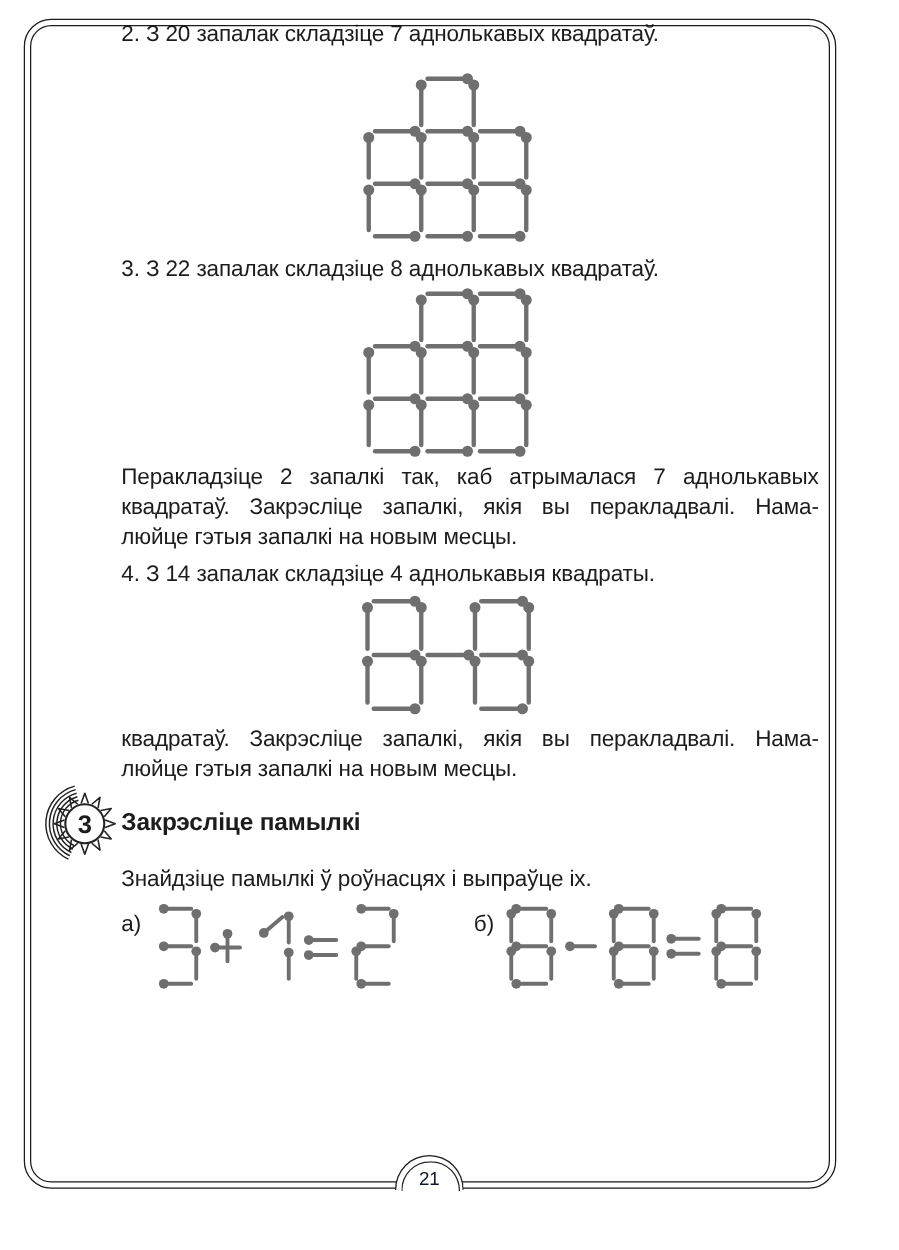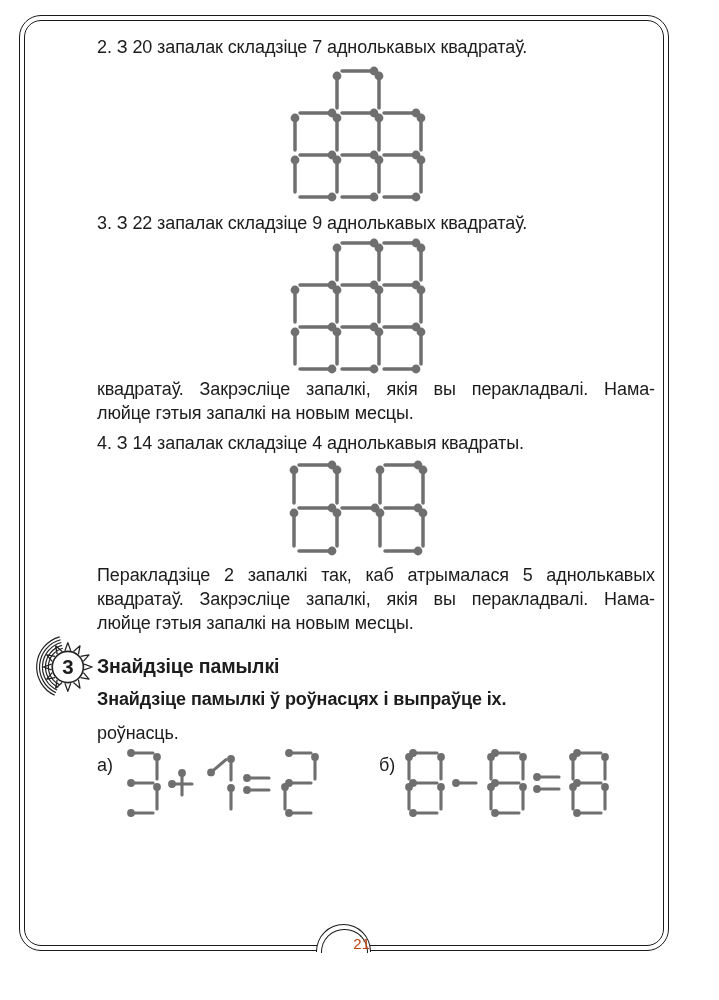--- a/index.html
+++ b/index.html
@@ -8,51 +8,51 @@
     font-family:"Liberation Sans", sans-serif; color:#1c1c1c; overflow:hidden;
   }
   .frame-outer {
     position:absolute; left:19px; top:15px; width:648px; height:934px;
     border:1.6px solid #1a1a1a; border-radius:22px;
   }
   .frame-inner {
     position:absolute; left:4px; top:4px; right:4px; bottom:4px;
     border:1.4px solid #1a1a1a; border-radius:17px;
   }
-  .content { position:absolute; left:97px; top:15px; width:558px; padding-top:20px; }
+  .content { position:absolute; left:97px; top:15px; width:558px; }
   .para { margin:0; }
   .pline {
     font-size:18px; line-height:24px; letter-spacing:-0.1px;
     text-align:justify; text-align-last:justify;
   }
   .pline:last-child { text-align-last:auto; }
   .m-top2 { margin-top:2px; } .m-top4 { margin-top:4px; } .m-top6 { margin-top:6px; }
-  .m-top8 { margin-top:4px;font-weight:bold; } .m-top10 { margin-top:10px; }
+  .m-top8 { margin-top:16px; } .m-top10 { margin-top:10px; }
   .figwrap { text-align:center; position:relative; left:-18px; }
   .figwrap svg { display:inline-block; vertical-align:top; }
   .header { position:relative; margin-top:14px; height:34px; }
   .header .title { font-size:19.5px; font-weight:bold; line-height:34px; letter-spacing:-0.1px; }
   .badge { position:absolute; left:-74px; top:-16px; width:76px; height:68px; }
   .badge text { font-family:"Liberation Sans", sans-serif; font-weight:bold; font-size:21px; }
   .eqrow { display:flex; align-items:flex-start; margin-top:6px; }
   .eqlabel { font-size:18px; line-height:24px; margin-top:2px; flex:none; }
   .eqfig { flex:none; margin-left:6px; margin-top:-6px; }
   .eqgroup-b { margin-left:56px; display:flex; align-items:flex-start; }
   .bump { position:absolute; left:316px; top:924px; width:56px; height:28px; }
   .bump-outer {
     position:absolute; left:0; top:0; width:53px; height:26.5px; background:#ffffff;
     border:1.5px solid #1a1a1a; border-bottom:none; border-radius:28px 28px 0 0;
   }
   .bump-inner {
     position:absolute; left:4px; top:4px; width:45px; height:23px;
     border:1.3px solid #1a1a1a; border-bottom:none; border-radius:23px 23px 0 0;
   }
   .bump-num {
-    position:absolute; left:0; width:100%; bottom:0; text-align:right;
-    font-size:15px; line-height:17px; color:#c2410c;
+    position:absolute; left:0; width:100%; bottom:0; text-align:center;
+    font-size:15px; line-height:17px; color:#0f172a;
   }
 </style>
 </head>
 <body>
 
 <div class="frame-outer">
   <div class="frame-inner"></div>
 </div>
 
 <div class="content">
@@ -99,21 +99,21 @@
         <line x1="42" y1="89" x2="42" y2="121" stroke="#6f6f6f" stroke-width="3.5" stroke-linecap="round"></line>
         <circle cx="42" cy="89" r="4.4" fill="#6f6f6f"></circle>
         <line x1="84" y1="89" x2="84" y2="121" stroke="#6f6f6f" stroke-width="3.5" stroke-linecap="round"></line>
         <circle cx="84" cy="89" r="4.4" fill="#6f6f6f"></circle>
         <line x1="126" y1="89" x2="126" y2="121" stroke="#6f6f6f" stroke-width="3.5" stroke-linecap="round"></line>
         <circle cx="126" cy="89" r="4.4" fill="#6f6f6f"></circle>
       </svg></div>
 
 
   <div class="para m-top6">
-    <div class="pline">3. З 22 запалак складзіце 9 аднолькавых квадратаў.</div>
+    <div class="pline">3. З 22 запалак складзіце 8 аднолькавых квадратаў.</div>
   </div>
 
   <div class="figwrap"><svg viewBox="-8 -8 142 142" width="142" height="142">
         <line x1="47" y1="0" x2="79" y2="0" stroke="#6f6f6f" stroke-width="3.5" stroke-linecap="round"></line>
         <circle cx="79" cy="0" r="4.4" fill="#6f6f6f"></circle>
         <line x1="89" y1="0" x2="121" y2="0" stroke="#6f6f6f" stroke-width="3.5" stroke-linecap="round"></line>
         <circle cx="121" cy="0" r="4.4" fill="#6f6f6f"></circle>
         <line x1="5" y1="42" x2="37" y2="42" stroke="#6f6f6f" stroke-width="3.5" stroke-linecap="round"></line>
         <circle cx="37" cy="42" r="4.4" fill="#6f6f6f"></circle>
         <line x1="47" y1="42" x2="79" y2="42" stroke="#6f6f6f" stroke-width="3.5" stroke-linecap="round"></line>
@@ -150,20 +150,21 @@
         <circle cx="0" cy="89" r="4.4" fill="#6f6f6f"></circle>
         <line x1="42" y1="89" x2="42" y2="121" stroke="#6f6f6f" stroke-width="3.5" stroke-linecap="round"></line>
         <circle cx="42" cy="89" r="4.4" fill="#6f6f6f"></circle>
         <line x1="84" y1="89" x2="84" y2="121" stroke="#6f6f6f" stroke-width="3.5" stroke-linecap="round"></line>
         <circle cx="84" cy="89" r="4.4" fill="#6f6f6f"></circle>
         <line x1="126" y1="89" x2="126" y2="121" stroke="#6f6f6f" stroke-width="3.5" stroke-linecap="round"></line>
         <circle cx="126" cy="89" r="4.4" fill="#6f6f6f"></circle>
       </svg></div>
 
   <div class="para">
+    <div class="pline">Перакладзіце 2 запалкі так, каб атрымалася 7 аднолькавых</div>
     <div class="pline">квадратаў. Закрэсліце запалкі, якія вы перакладвалі. Нама-</div>
     <div class="pline">люйце гэтыя запалкі на новым месцы.</div>
   </div>
 
   <div class="para m-top6">
     <div class="pline">4. З 14 запалак складзіце 4 аднолькавыя квадраты.</div>
   </div>
 
   <div class="figwrap m-top2"><svg viewBox="-8 -8 145 102" width="145" height="102">
         <line x1="5" y1="0" x2="38" y2="0" stroke="#6f6f6f" stroke-width="3.5" stroke-linecap="round"></line>
@@ -192,47 +193,45 @@
         <circle cx="0" cy="48" r="4.4" fill="#6f6f6f"></circle>
         <line x1="43" y1="48" x2="43" y2="81" stroke="#6f6f6f" stroke-width="3.5" stroke-linecap="round"></line>
         <circle cx="43" cy="48" r="4.4" fill="#6f6f6f"></circle>
         <line x1="86" y1="48" x2="86" y2="81" stroke="#6f6f6f" stroke-width="3.5" stroke-linecap="round"></line>
         <circle cx="86" cy="48" r="4.4" fill="#6f6f6f"></circle>
         <line x1="129" y1="48" x2="129" y2="81" stroke="#6f6f6f" stroke-width="3.5" stroke-linecap="round"></line>
         <circle cx="129" cy="48" r="4.4" fill="#6f6f6f"></circle>
       </svg></div>
 
   <div class="para m-top4">
-    <div class="pline">Перакладзіце 2 запалкі так, каб атрымалася 5 аднолькавых</div>
     <div class="pline">квадратаў. Закрэсліце запалкі, якія вы перакладвалі. Нама-</div>
     <div class="pline">люйце гэтыя запалкі на новым месцы.</div>
   </div>
 
   <div class="header">
     <svg class="badge" viewBox="0 0 78 68">
       <g stroke="#222222" fill="none" stroke-width="1.2">
         <path d="M40.8 14.7 A20 20 0 0 0 37.5 52.1"></path>
         <path d="M40.0 11.8 A23 23 0 0 0 36.3 54.8"></path>
         <path d="M39.3 8.9 A26 26 0 0 0 35.0 57.6"></path>
         <path d="M38.5 6.0 A29 29 0 0 0 33.7 60.3"></path>
         <path d="M37.7 3.1 A32 32 0 0 0 32.5 63.0"></path>
       </g>
       <path fill="none" stroke="#222222" stroke-width="1.3" stroke-linejoin="round" d="M62.7 31 L71 34 L62.7 37 M62 39.8 L67.7 46.5 L59 44.9 M56.9 47 L58.5 55.7 L51.8 50 M49 50.7 L46 59 L43 50.7 M40.2 50 L33.5 55.7 L35.1 47 M33 44.9 L24.3 46.5 L30 39.8 M29.3 37 L21 34 L29.3 31 M30 28.2 L24.3 21.5 L33 23.1 M35.1 21 L33.5 12.3 L40.2 18 M43 17.3 L46 9 L49 17.3 M51.8 18 L58.5 12.3 L56.9 21 M59 23.1 L67.7 21.5 L62 28.2"></path>
       <circle cx="46" cy="34" r="16" fill="#ffffff" stroke="#222222" stroke-width="1.7"></circle>
       <text x="46" y="41.5" text-anchor="middle" fill="#1c1c1c">3</text>
     </svg>
-    <span class="title">Знайдзіце памылкі</span>
+    <span class="title">Закрэсліце памылкі</span>
   </div>
 
   <div class="para m-top8">
     <div class="pline">Знайдзіце памылкі ў роўнасцях і выпраўце іх.</div>
   </div>
 
   <div class="para m-top10">
-    <div class="pline">роўнасць.</div>
   </div>
 
   <div class="eqrow">
     <span class="eqlabel">а)</span>
     <span class="eqfig"><svg viewBox="-8 -8 204 76" width="204" height="76">
           <line x1="4" y1="0" x2="26" y2="0" stroke="#6f6f6f" stroke-width="3.1" stroke-linecap="round"></line>
           <circle cx="4" cy="0" r="3.9" fill="#6f6f6f"></circle>
           <line x1="30" y1="4" x2="30" y2="26" stroke="#6f6f6f" stroke-width="3.1" stroke-linecap="round"></line>
           <circle cx="30" cy="4" r="3.9" fill="#6f6f6f"></circle>
           <line x1="4" y1="30" x2="26" y2="30" stroke="#6f6f6f" stroke-width="3.1" stroke-linecap="round"></line>

